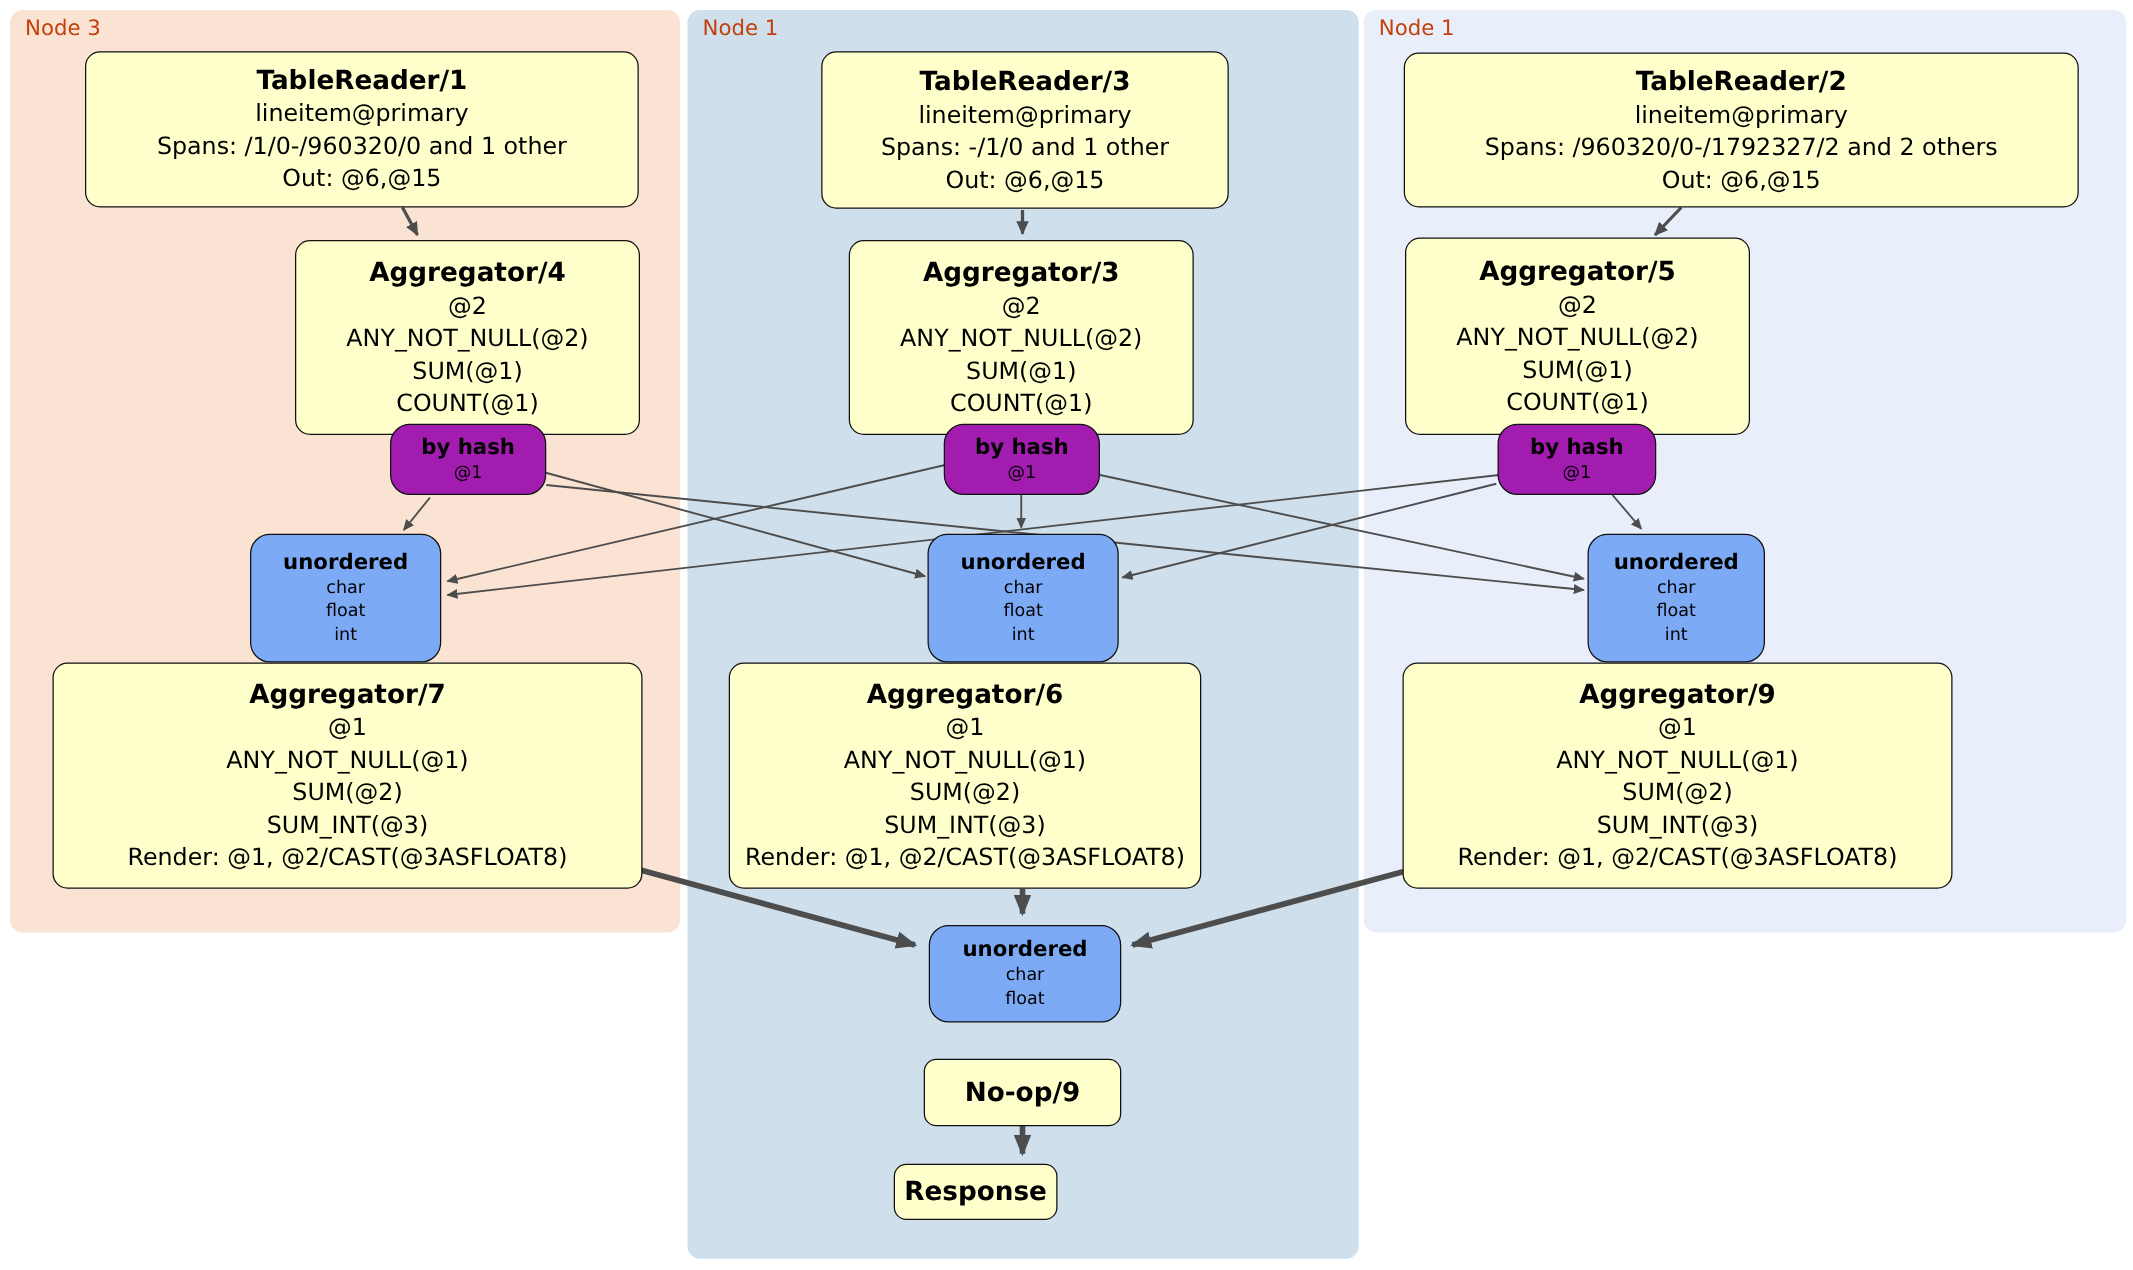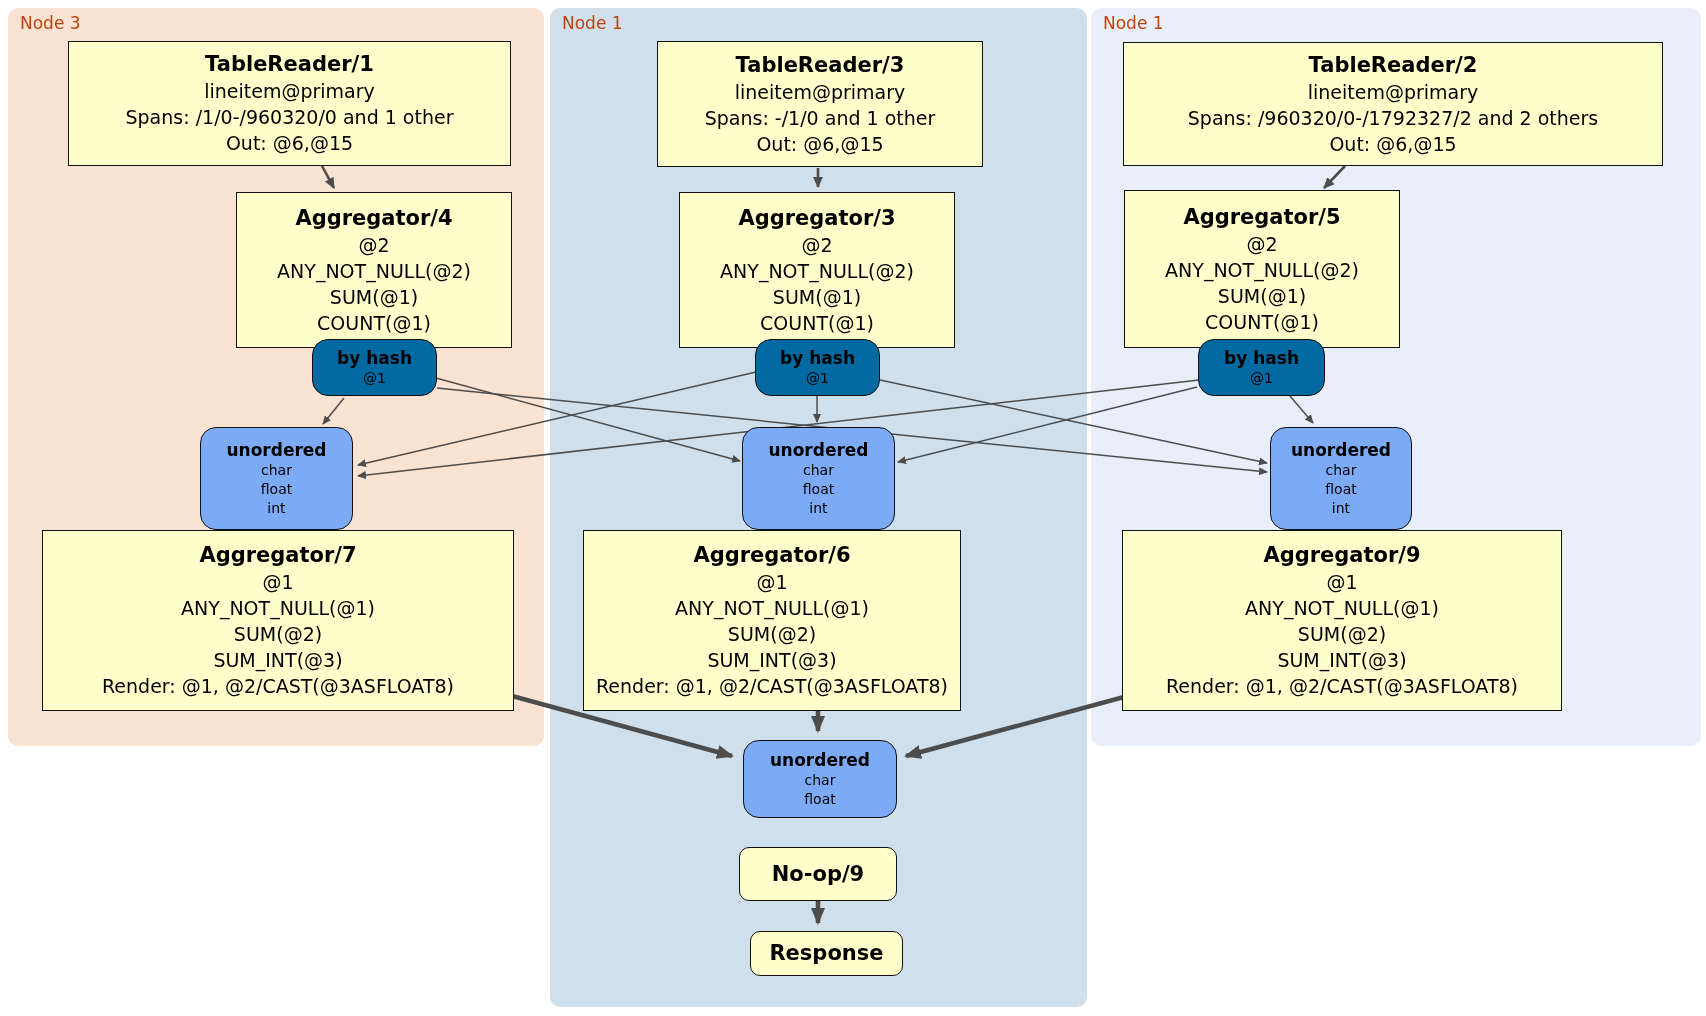--- a/index.html
+++ b/index.html
@@ -9,24 +9,24 @@
   }
   .panel{position:absolute;border-radius:10px;}
   .panel-node3{left:8px;top:8px;width:536px;height:738px;background:#fbe3d3;}
   .panel-node1{left:550px;top:8px;width:537px;height:999px;background:#cfdfeb;}
   .panel-node2{left:1091px;top:8px;width:610px;height:738px;background:#e9effa;}
   .plabel{position:absolute;left:12px;top:5px;font-size:17px;color:#c2410c;}
   .edges{position:absolute;left:0;top:0;z-index:2;}
   .box{position:absolute;z-index:3;background:#ffffcc;border:1.6px solid #111;
        display:flex;flex-direction:column;justify-content:center;align-items:center;
        text-align:center;box-sizing:border-box;}
-  .proc{border-radius:0;}
+  .proc{border-radius:12px;}
   .proc .title{font-weight:bold;font-size:21px;line-height:27px;white-space:nowrap;}
   .proc .line{font-size:19px;line-height:26px;white-space:nowrap;}
-  .router{border-radius:16px;background:#0369a1;}
+  .router{border-radius:16px;background:#a21caf;}
   .sync{border-radius:16px;background:#7daaf5;align-items:center;}
   .router .title,.sync .title{font-weight:bold;font-size:17px;line-height:22px;white-space:nowrap;}
   .router .line,.sync .line{font-size:14px;line-height:19px;white-space:nowrap;}
 </style>
 </head>
 <body>
 
 <div class="canvas">
 
   <div class="panel panel-node3">
@@ -175,17 +175,17 @@
 
   <div class="box sync" style="left:743px;top:740px;width:154px;height:78px">
     <div class="title">unordered</div>
     <div class="line">char</div>
     <div class="line">float</div>
   </div>
 
   <div class="box proc" style="left:739px;top:847px;width:158px;height:54px;border-radius:10px">
     <div class="title">No-op/9</div>
   </div>
-  <div class="box proc" style="left:750px;top:931px;width:153px;height:45px;border-radius:10px">
+  <div class="box proc" style="left:715px;top:931px;width:131px;height:45px;border-radius:10px">
     <div class="title">Response</div>
   </div>
 
 </div>
 
 </body></html>

